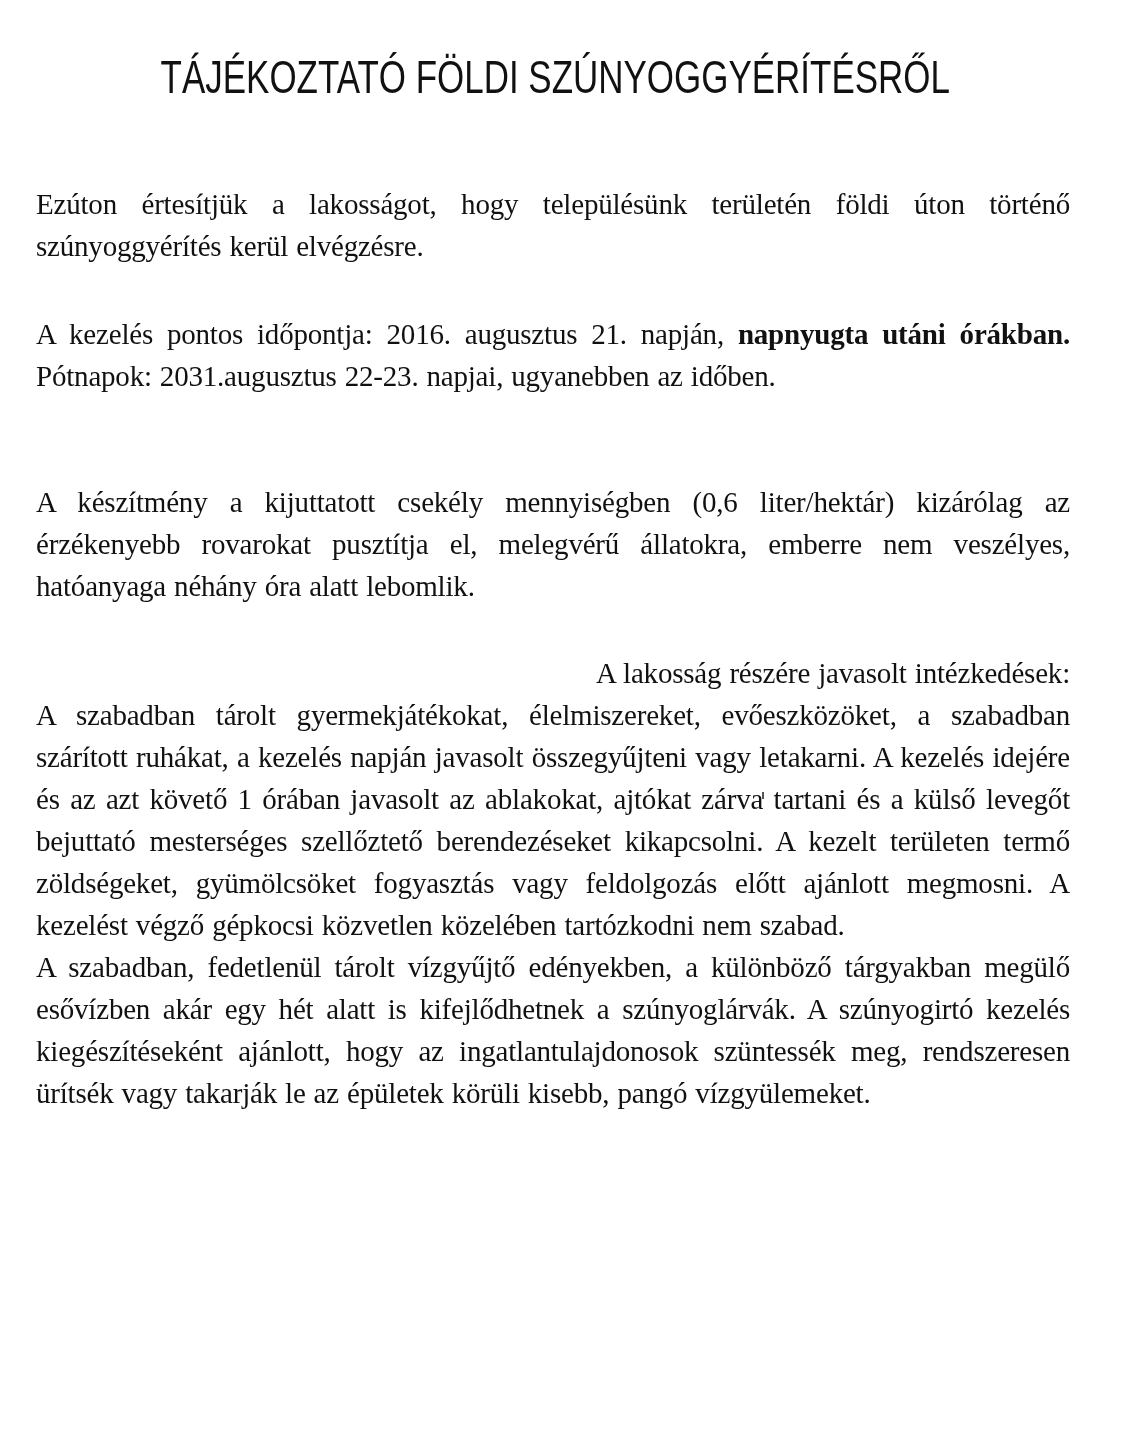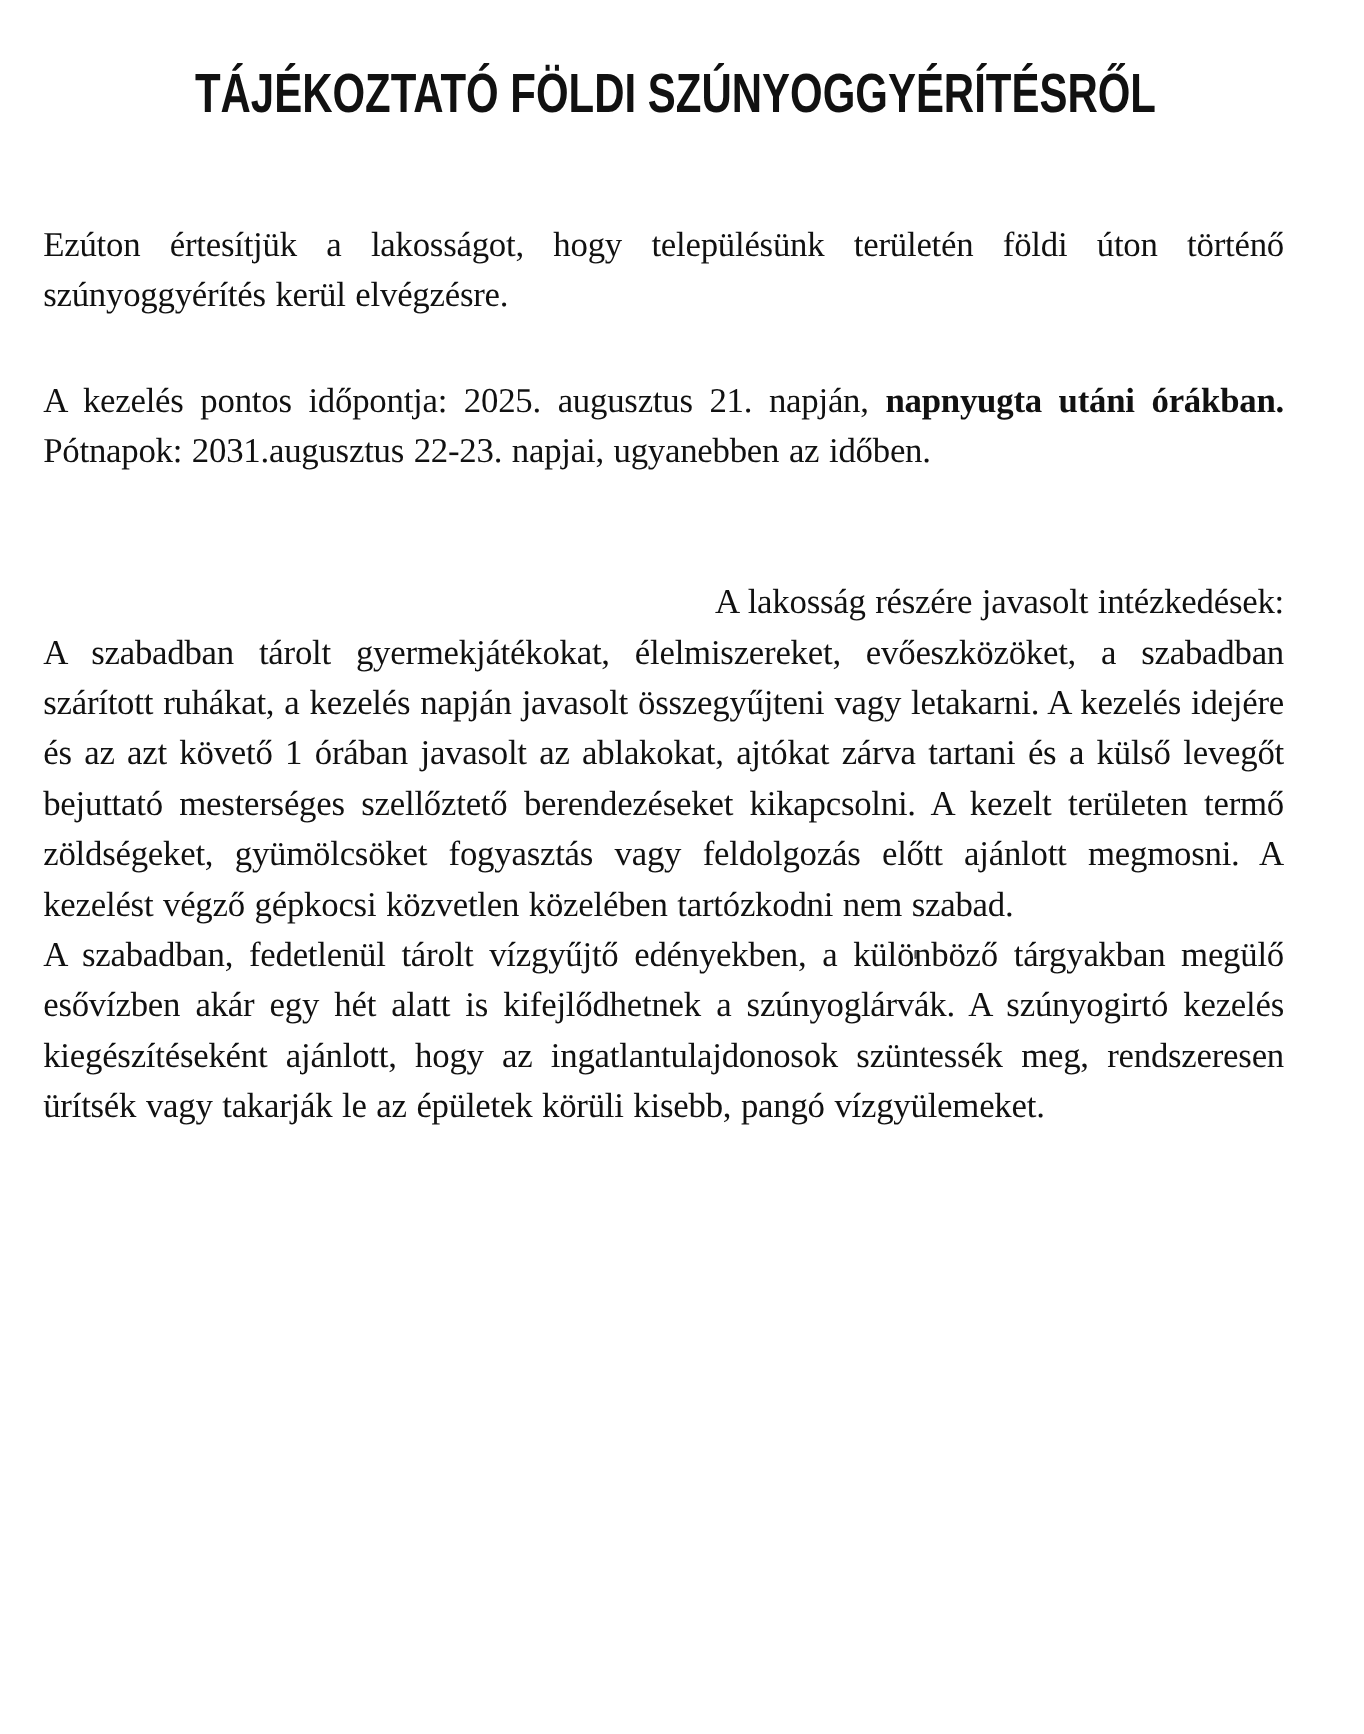--- a/index.html
+++ b/index.html
@@ -21,21 +21,21 @@
     height: 1445px;
     padding: 0 67px 0 36px;
     position: relative;
   }
   h1.doc-title {
     margin: 52px 0 0 0;
     padding: 0;
     text-align: center;
     font-size: 46px;
     line-height: 50px;
-    font-weight: bold;
+    font-weight: normal;
     letter-spacing: 0;
     white-space: nowrap;
   }
   h1.doc-title .condensed {
     display: inline-block;
     transform: scaleX(0.76);
     transform-origin: 50% 50%;
   }
   .para {
     margin: 0;
@@ -68,23 +68,24 @@
 </style>
 </head>
 <body>
 
 <div class="page">
 
   <h1 class="doc-title"><span class="condensed">TÁJÉKOZTATÓ FÖLDI SZÚNYOGGYÉRÍTÉSRŐL</span></h1>
 
   <p class="para mt-intro">Ezúton értesítjük a lakosságot, hogy településünk területén földi úton történő szúnyoggyérítés kerül elvégzésre.</p>
 
-  <p class="para mt-schedule"><span>A kezelés pontos időpontja: 2025. augusztus 21. napján, </span><strong>napnyugta utáni órákban.</strong><span> Pótnapok: 2031.augusztus 22-23. napjai, ugyanebben az időben.</span></p>
+  <p class="para mt-schedule"><span>A kezelés pontos időpontja: 2016. augusztus 21. napján, </span><strong>napnyugta utáni órákban.</strong><span> Pótnapok: 2031.augusztus 22-23. napjai, ugyanebben az időben.</span></p>
 
   <div class="block mt-block2">
+    <p class="para">A készítmény a kijuttatott csekély mennyiségben (0,6 liter/hektár) kizárólag az érzékenyebb rovarokat pusztítja el, melegvérű állatokra, emberre nem veszélyes, hatóanyaga néhány óra alatt lebomlik.</p>
   </div>
 
   <div class="block mt-block3">
     <p class="para heading-line">A lakosság részére javasolt intézkedések:</p>
     <p class="para">A szabadban tárolt gyermekjátékokat, élelmiszereket, evőeszközöket, a szabadban szárított ruhákat, a kezelés napján javasolt összegyűjteni vagy letakarni. A kezelés idejére és az azt követő 1 órában javasolt az ablakokat, ajtókat zárva tartani és a külső levegőt bejuttató mesterséges szellőztető berendezéseket kikapcsolni. A kezelt területen termő zöldségeket, gyümölcsöket fogyasztás vagy feldolgozás előtt ajánlott megmosni. A kezelést végző gépkocsi közvetlen közelében tartózkodni nem szabad.</p>
     <p class="para">A szabadban, fedetlenül tárolt vízgyűjtő edényekben, a különböző tárgyakban megülő esővízben akár egy hét alatt is kifejlődhetnek a szúnyoglárvák. A szúnyogirtó kezelés kiegészítéseként ajánlott, hogy az ingatlantulajdonosok szüntessék meg, rendszeresen ürítsék vagy takarják le az épületek körüli kisebb, pangó vízgyülemeket.</p>
   </div>
 
   <div class="scan-artifact"></div>
 

